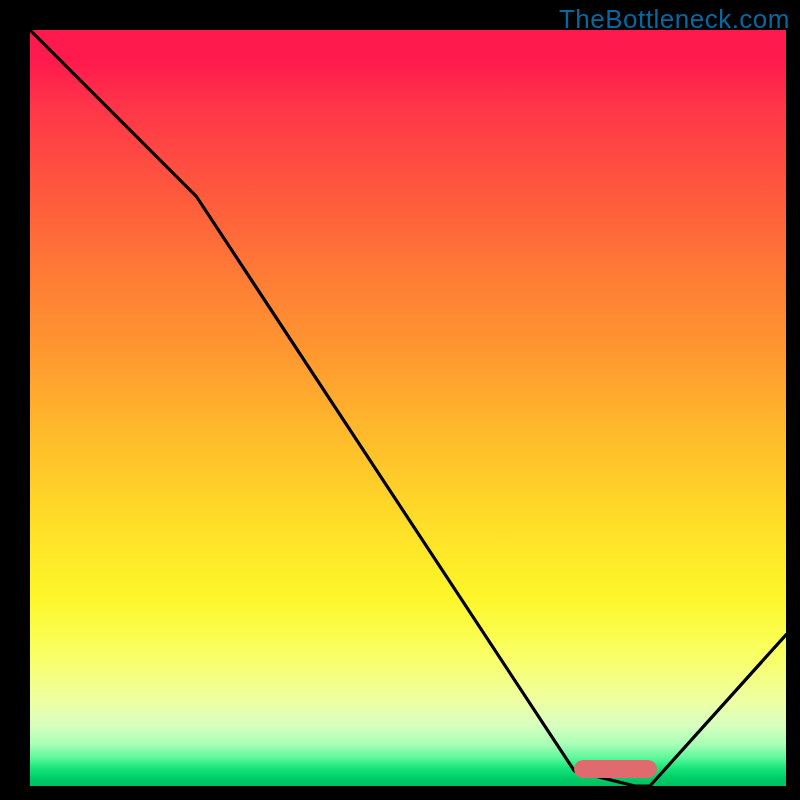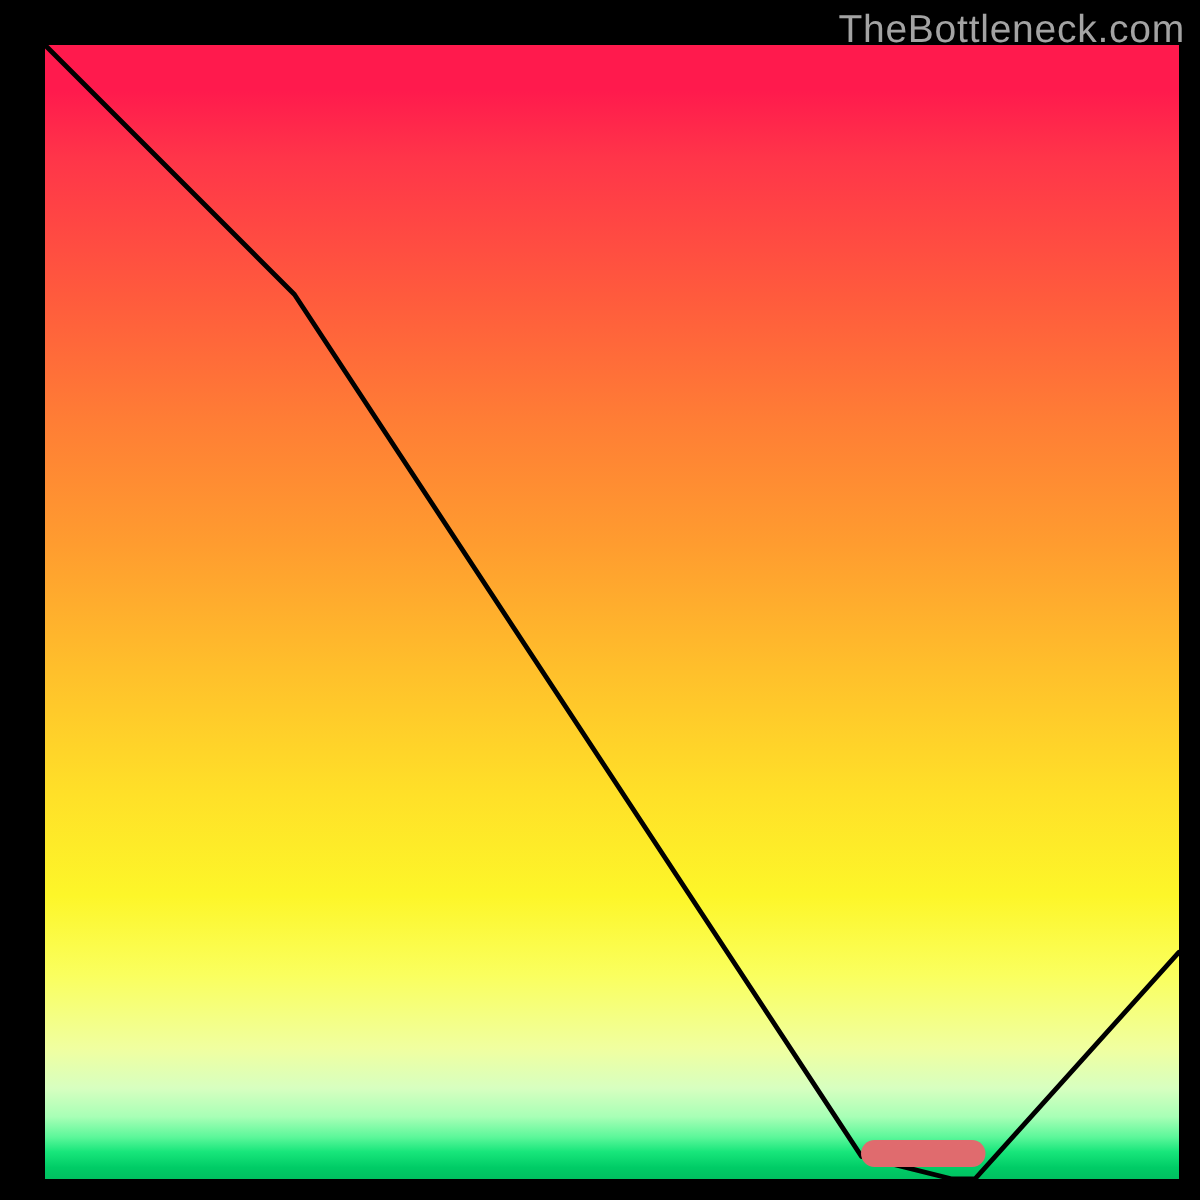--- a/index.html
+++ b/index.html
@@ -7,21 +7,21 @@
   .frame {
     position: relative;
     width: 800px;
     height: 800px;
     background: #000;
   }
   .watermark {
     position: absolute;
     top: 4px;
     right: 10px;
-    color: #a3a3a3;
+    color: #0369a1;
     font-size: 26px;
     font-weight: 500;
     letter-spacing: 0.5px;
     z-index: 4;
   }
   .plot {
     position: absolute;
     left: 30px;
     top: 30px;
     width: 756px;

